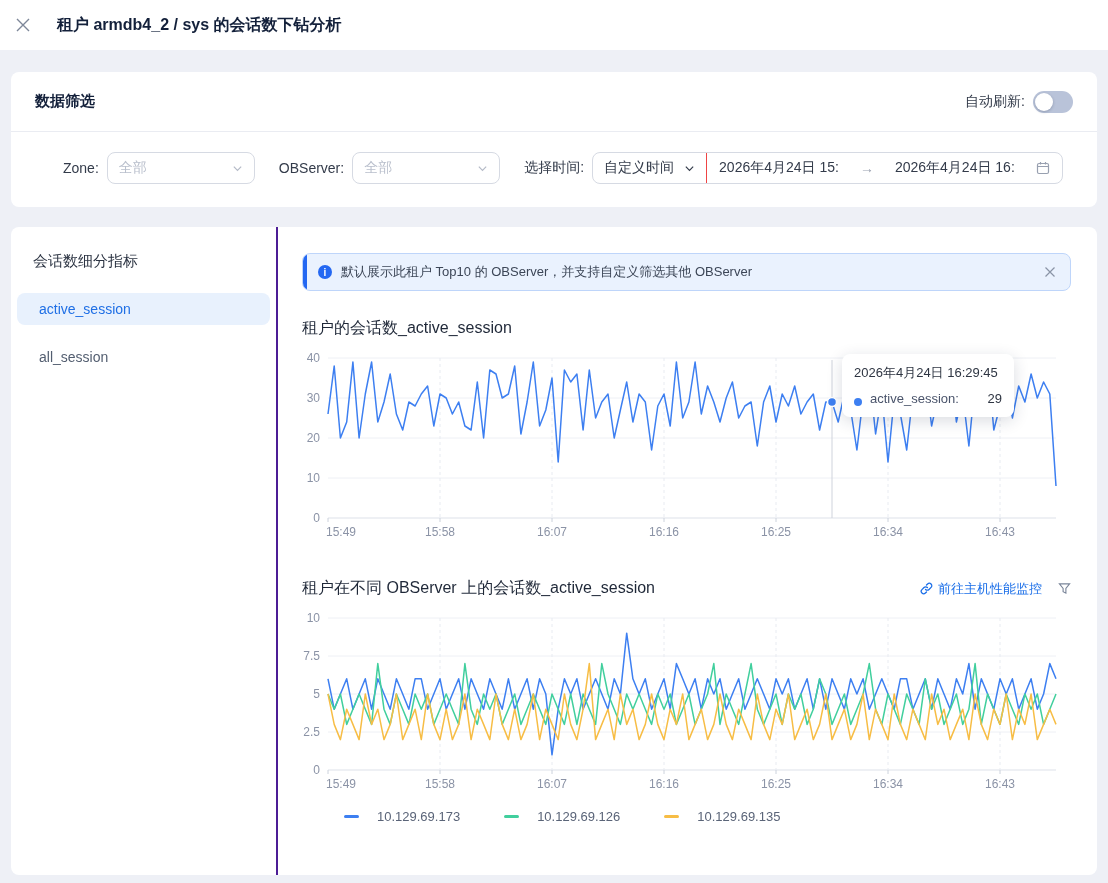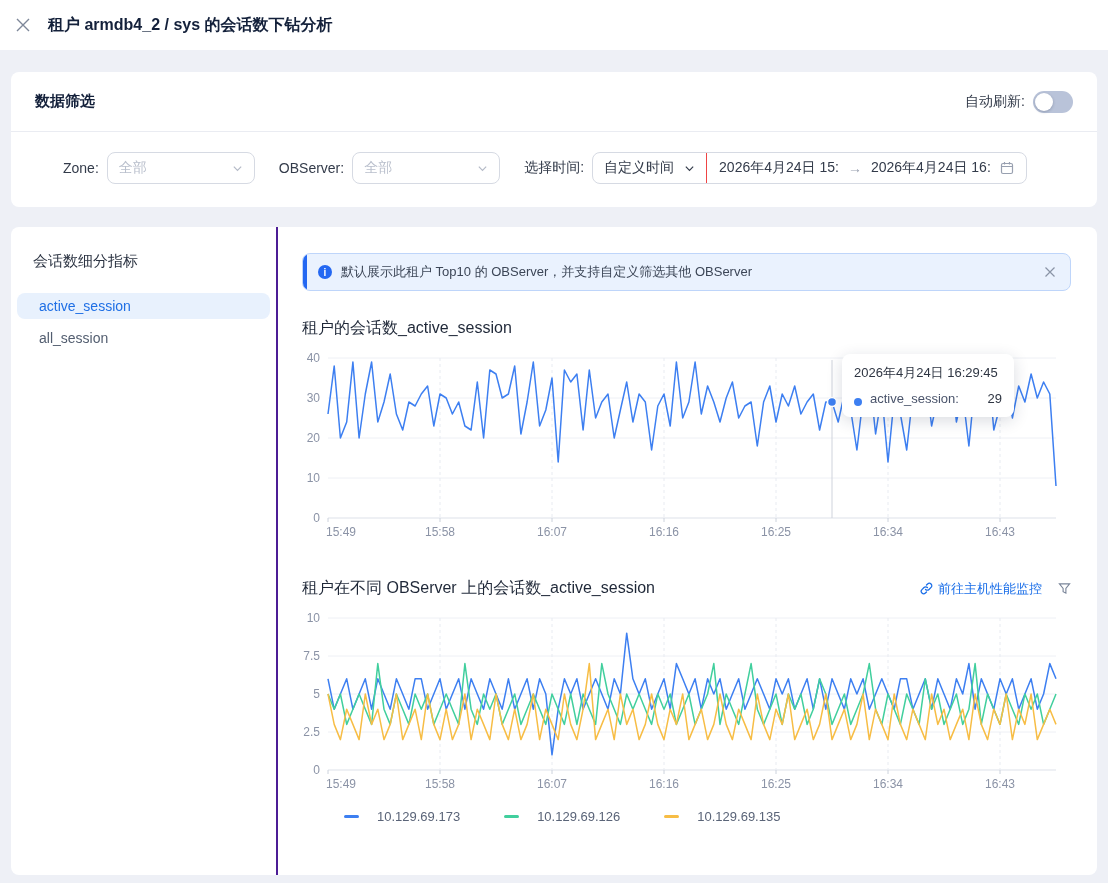--- a/index.html
+++ b/index.html
@@ -3,50 +3,50 @@
 <meta charset="utf-8">
 <style>
   * { box-sizing: border-box; margin: 0; padding: 0; }
   html,body { width:1108px; height:883px; }
   body {
     background:#eef0f6;
     font-family:"Liberation Sans","DejaVu Sans",sans-serif;
     color:#333b4a; font-size:14px; overflow:hidden;
   }
   
-  .topbar { height:50px; background:#fff; display:flex; align-items:center; padding:0 15px; gap:17px; }
+  .topbar { height:50px; background:#fff; display:flex; align-items:center; padding:0 15px; gap:26px; }
   .icon-btn { display:flex; align-items:center; justify-content:center; cursor:pointer; background:none; border:none; }
   .topbar-title { font-size:16px; font-weight:bold; color:#13203a; }
   
   .card { background:#fff; border-radius:8px; margin:0 11px; }
   .card-filter { margin-top:22px; }
   .filter-head { display:flex; align-items:center; justify-content:space-between; padding:0 24px; height:60px; border-bottom:1px solid #eaecf2; }
   .filter-head-title { font-size:15px; font-weight:bold; color:#13203a; }
   .auto-refresh { display:flex; align-items:center; gap:8px; font-size:14px; color:#333b4a; }
   .toggle { width:40px; height:22px; border-radius:11px; background:#b9c3d9; position:relative; cursor:pointer; border:none; }
   .toggle .knob { position:absolute; left:2px; top:2px; width:18px; height:18px; border-radius:50%; background:#fff; box-shadow:0 1px 3px rgba(20,30,60,.25); }
   
   .filter-row { display:flex; align-items:center; padding:20px 24px 23px 52px; gap:24px; }
   .field { display:flex; align-items:center; gap:8px; }
   .flabel { color:#333b4a; white-space:nowrap; }
   .select { width:148px; height:32px; border:1px solid #d6dae3; border-radius:8px; background:#fff; display:flex; align-items:center; justify-content:space-between; padding:0 11px; cursor:pointer; }
   .select .ph { color:#b9bfcc; font-size:14px; }
   .chev { color:#b4bac7; display:flex; }
   .time-ctl { height:32px; border:1px solid #d6dae3; border-radius:8px; display:flex; align-items:stretch; background:#fff; }
   .time-mode { display:flex; align-items:center; gap:10px; padding:0 11px; border-right:1px solid #ef4444; cursor:pointer; }
   .time-mode span { color:#333b4a; }
-  .time-range { display:flex; align-items:center; gap:9px; padding:0 12px; cursor:pointer; }
+  .time-range { display:flex; align-items:center; gap:21px; padding:0 12px; cursor:pointer; }
   .time-range .dt { color:#333b4a; white-space:nowrap; }
   .time-range .arrow { color:#9aa1b0; }
   .cal { color:#98a0b0; display:flex; }
   
   .card-main { margin-top:20px; height:648px; display:flex; overflow:hidden; }
   .sidebar { width:267px; border-right:2px solid #4c1d95; padding:25px 6px 0 6px; flex-shrink:0; }
   .sidebar-title { font-size:15px; color:#2b3342; margin:0 0 22px 16px; font-weight:normal; }
-  .side-item { height:26px; display:flex; align-items:center; padding-left:22px; border-radius:8px; margin-bottom:6px; font-size:14px; color:#535e70; cursor:pointer; }
+  .side-item { height:32px; display:flex; align-items:center; padding-left:22px; border-radius:8px; margin-bottom:16px; font-size:14px; color:#535e70; cursor:pointer; }
   .side-item.active { background:#e8f1fd; color:#1f6fe5; }
   .main { flex:1; padding:26px 26px 0 24px; min-width:0; }
   
   .banner { position:relative; height:38px; background:#eaf2fe; border:1px solid #bed5fa; border-radius:8px; display:flex; align-items:center; padding:0 14px 0 15px; overflow:hidden; }
   .banner::before { content:""; position:absolute; left:0; top:0; bottom:0; width:4px; background:#2468f2; border-radius:8px 0 0 8px; }
   .info-ico { width:14px; height:14px; border-radius:50%; background:#2468f2; color:#fff; font-size:10px; font-weight:bold; display:flex; align-items:center; justify-content:center; flex-shrink:0; }
   .banner-text { font-size:13px; color:#3c4657; margin-left:9px; flex:1; }
   .banner-close { color:#8a94a6; }
   
   .chart-title-row { display:flex; align-items:center; justify-content:space-between; margin:27px 0 9px 0; }

